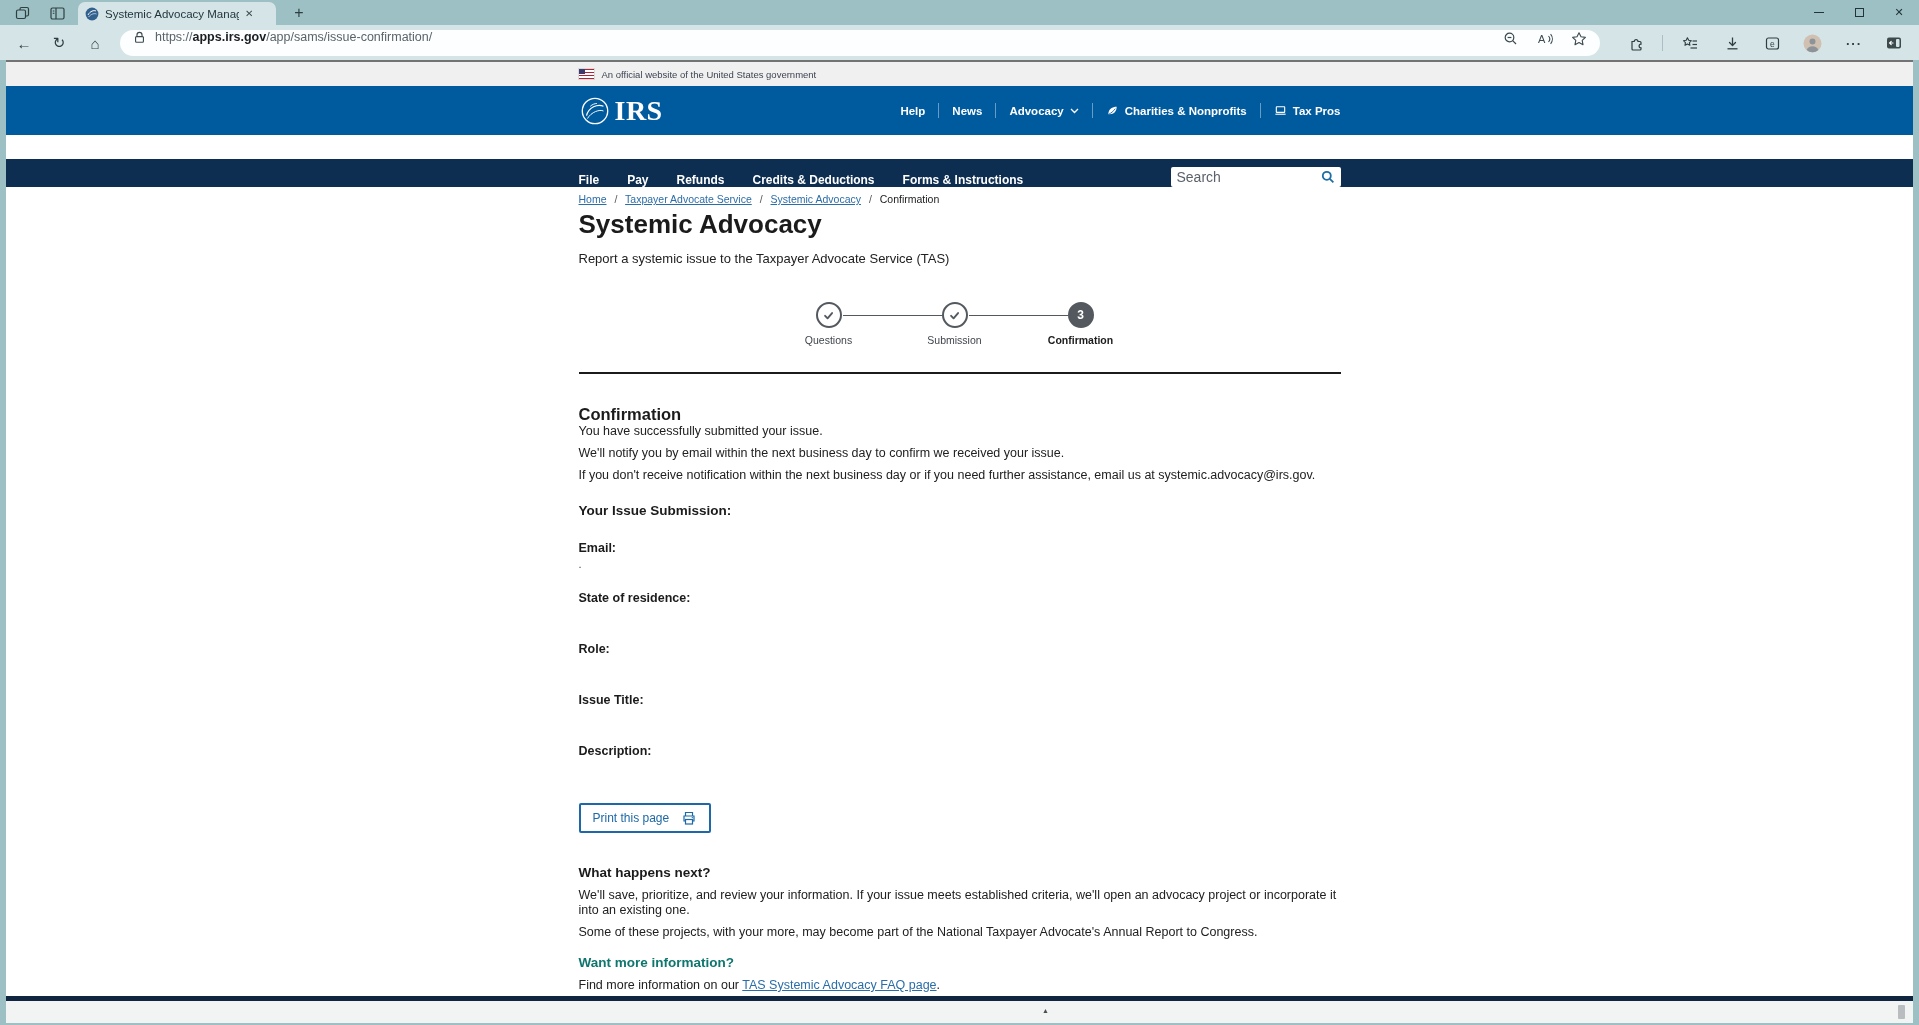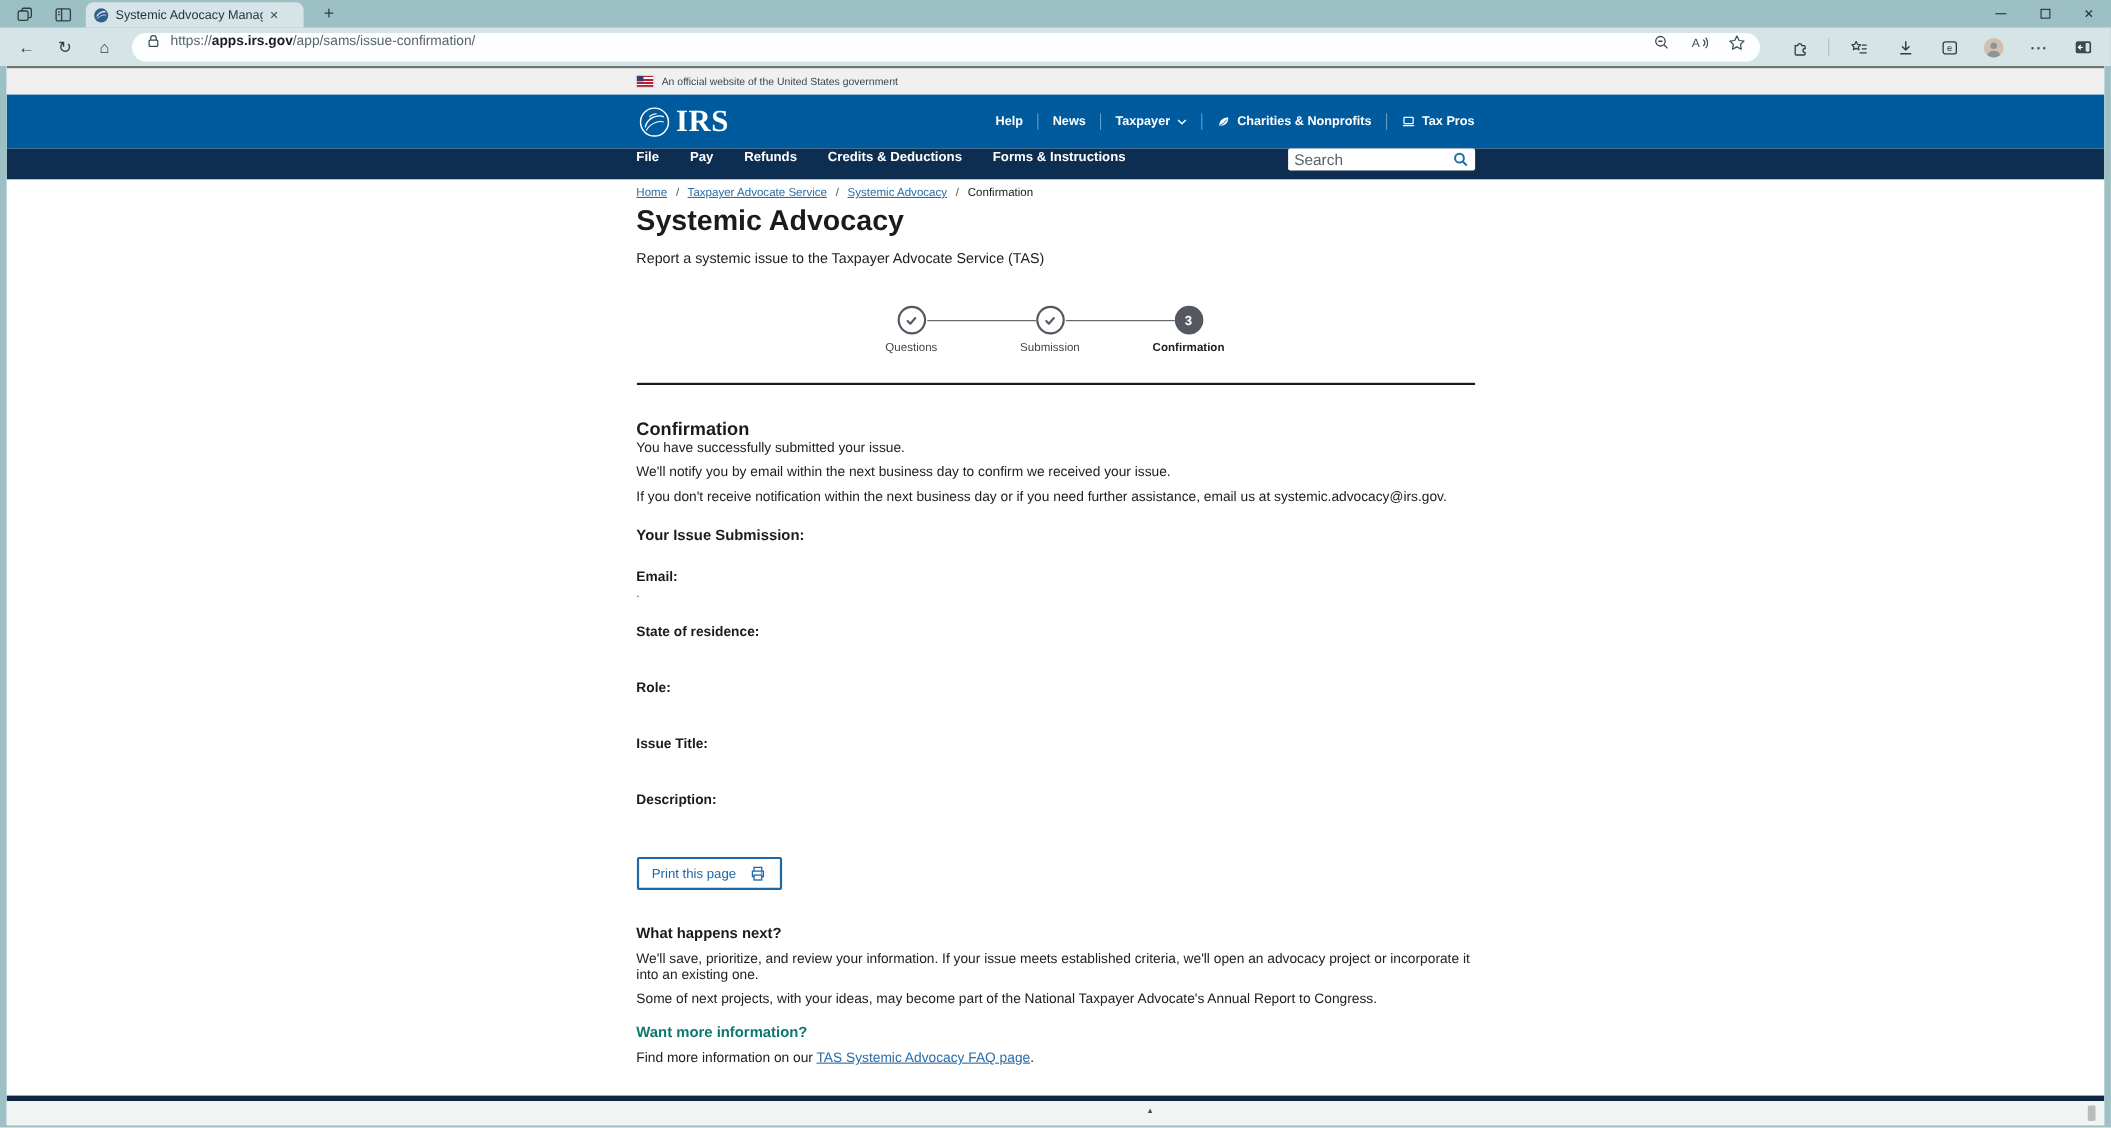--- a/index.html
+++ b/index.html
@@ -40,21 +40,21 @@
   .site-header { height:49px; background:#005a9e; }
   .sh-inner { height:100%; display:flex; align-items:center; justify-content:space-between; }
   .logo { display:flex; align-items:center; gap:4px; }
   .logo-text { font-family:"Liberation Serif", serif; font-size:28px; font-weight:bold; color:#fff; letter-spacing:0.5px; }
   .hlinks { display:flex; align-items:center; }
   .hlink { font-size:11.5px; font-weight:bold; color:#fff; text-decoration:none; padding:0 13px; display:flex; align-items:center; gap:6px; white-space:nowrap; }
   .hlink:last-child { padding-right:0; }
   .vsep { width:1px; height:15px; background:rgba(255,255,255,0.4); }
 
   .site-nav { height:28px; background:#0d2e51; }
-  .nav-inner { height:100%; display:flex; align-items:flex-start; }
+  .nav-inner { height:100%; display:flex; align-items:flex-end;margin-top:24px; }
   .nav-link { font-size:12px; font-weight:bold; color:#fff; text-decoration:none; margin-right:28px; white-space:nowrap; }
   .search-box { margin-left:auto; width:170px; height:20px; background:#fff; border-radius:2px; display:flex; align-items:center; padding:0 6px; }
   .search-box input { border:none; outline:none; flex:1; font-size:14px; font-family:"Liberation Sans", sans-serif; color:#333; background:transparent; min-width:0; }
   .search-box input::placeholder { color:#5b616b; }
 
   .breadcrumb { font-size:10.5px; margin-top:6px; color:#555; }
   .breadcrumb a { color:#2b6da8; text-decoration:underline; }
   .bc-sep { margin:0 5px; color:#555; }
   .bc-current { color:#1b1b1b; }
 
@@ -238,21 +238,21 @@
             </svg>
         </span>
         <span class="logo-text">IRS</span>
       </div>
       <div class="hlinks">
         <a class="hlink" href="#">Help</a>
         <span class="vsep"></span>
         <a class="hlink" href="#">News</a>
         <span class="vsep"></span>
         <a class="hlink" href="#">
-          <span>Taxpayer</span>
+          <span>Advocacy</span>
           <svg width="9" height="6" viewBox="0 0 9 6">
               <path d="M1 1l3.5 3.5L8 1" fill="none" stroke="#ffffff" stroke-width="1.3"></path>
             </svg>
         </a>
         <span class="vsep"></span>
         <a class="hlink" href="#">
           <svg width="13" height="13" viewBox="0 0 14 14">
               <path d="M2.5 11C2.5 5.5 7 3 11.5 3c0 5.5-3.5 8-7.5 8z" fill="#ffffff"></path>
               <path d="M3 11c2-1 5-3 7-6" fill="none" stroke="#005a9e" stroke-width="0.9"></path>
             </svg>
@@ -354,21 +354,21 @@
       <svg width="16" height="16" viewBox="0 0 16 16">
           <path d="M4.5 6V2.5h7V6" fill="none" stroke="#1d68a7" stroke-width="1.2"></path>
           <path d="M4.5 11H3V6h10v5h-1.5" fill="none" stroke="#1d68a7" stroke-width="1.2"></path>
           <rect x="4.5" y="9.5" width="7" height="4.5" fill="none" stroke="#1d68a7" stroke-width="1.2"></rect>
           <circle cx="11.3" cy="7.6" r="0.7" fill="#1d68a7"></circle>
         </svg>
     </button>
 
     <h3 class="next-heading">What happens next?</h3>
     <p class="body-p">We'll save, prioritize, and review your information. If your issue meets established criteria, we'll open an advocacy project or incorporate it into an existing one.</p>
-    <p class="body-p">Some of next projects, with your ideas, may become part of the National Taxpayer Advocate's Annual Report to Congress.</p>
+    <p class="body-p">Some of these projects, with your more, may become part of the National Taxpayer Advocate's Annual Report to Congress.</p>
 
     <h3 class="more-heading">Want more information?</h3>
     <p class="faq-p"><span>Find more information on our </span><a href="#">TAS Systemic Advocacy FAQ page</a><span>.</span></p>
 
   </div>
 
   <div class="footer-bar"></div>
   <div class="bottom-strip">
     <span class="strip-marker">▲</span>
     <span class="strip-corner"></span>

